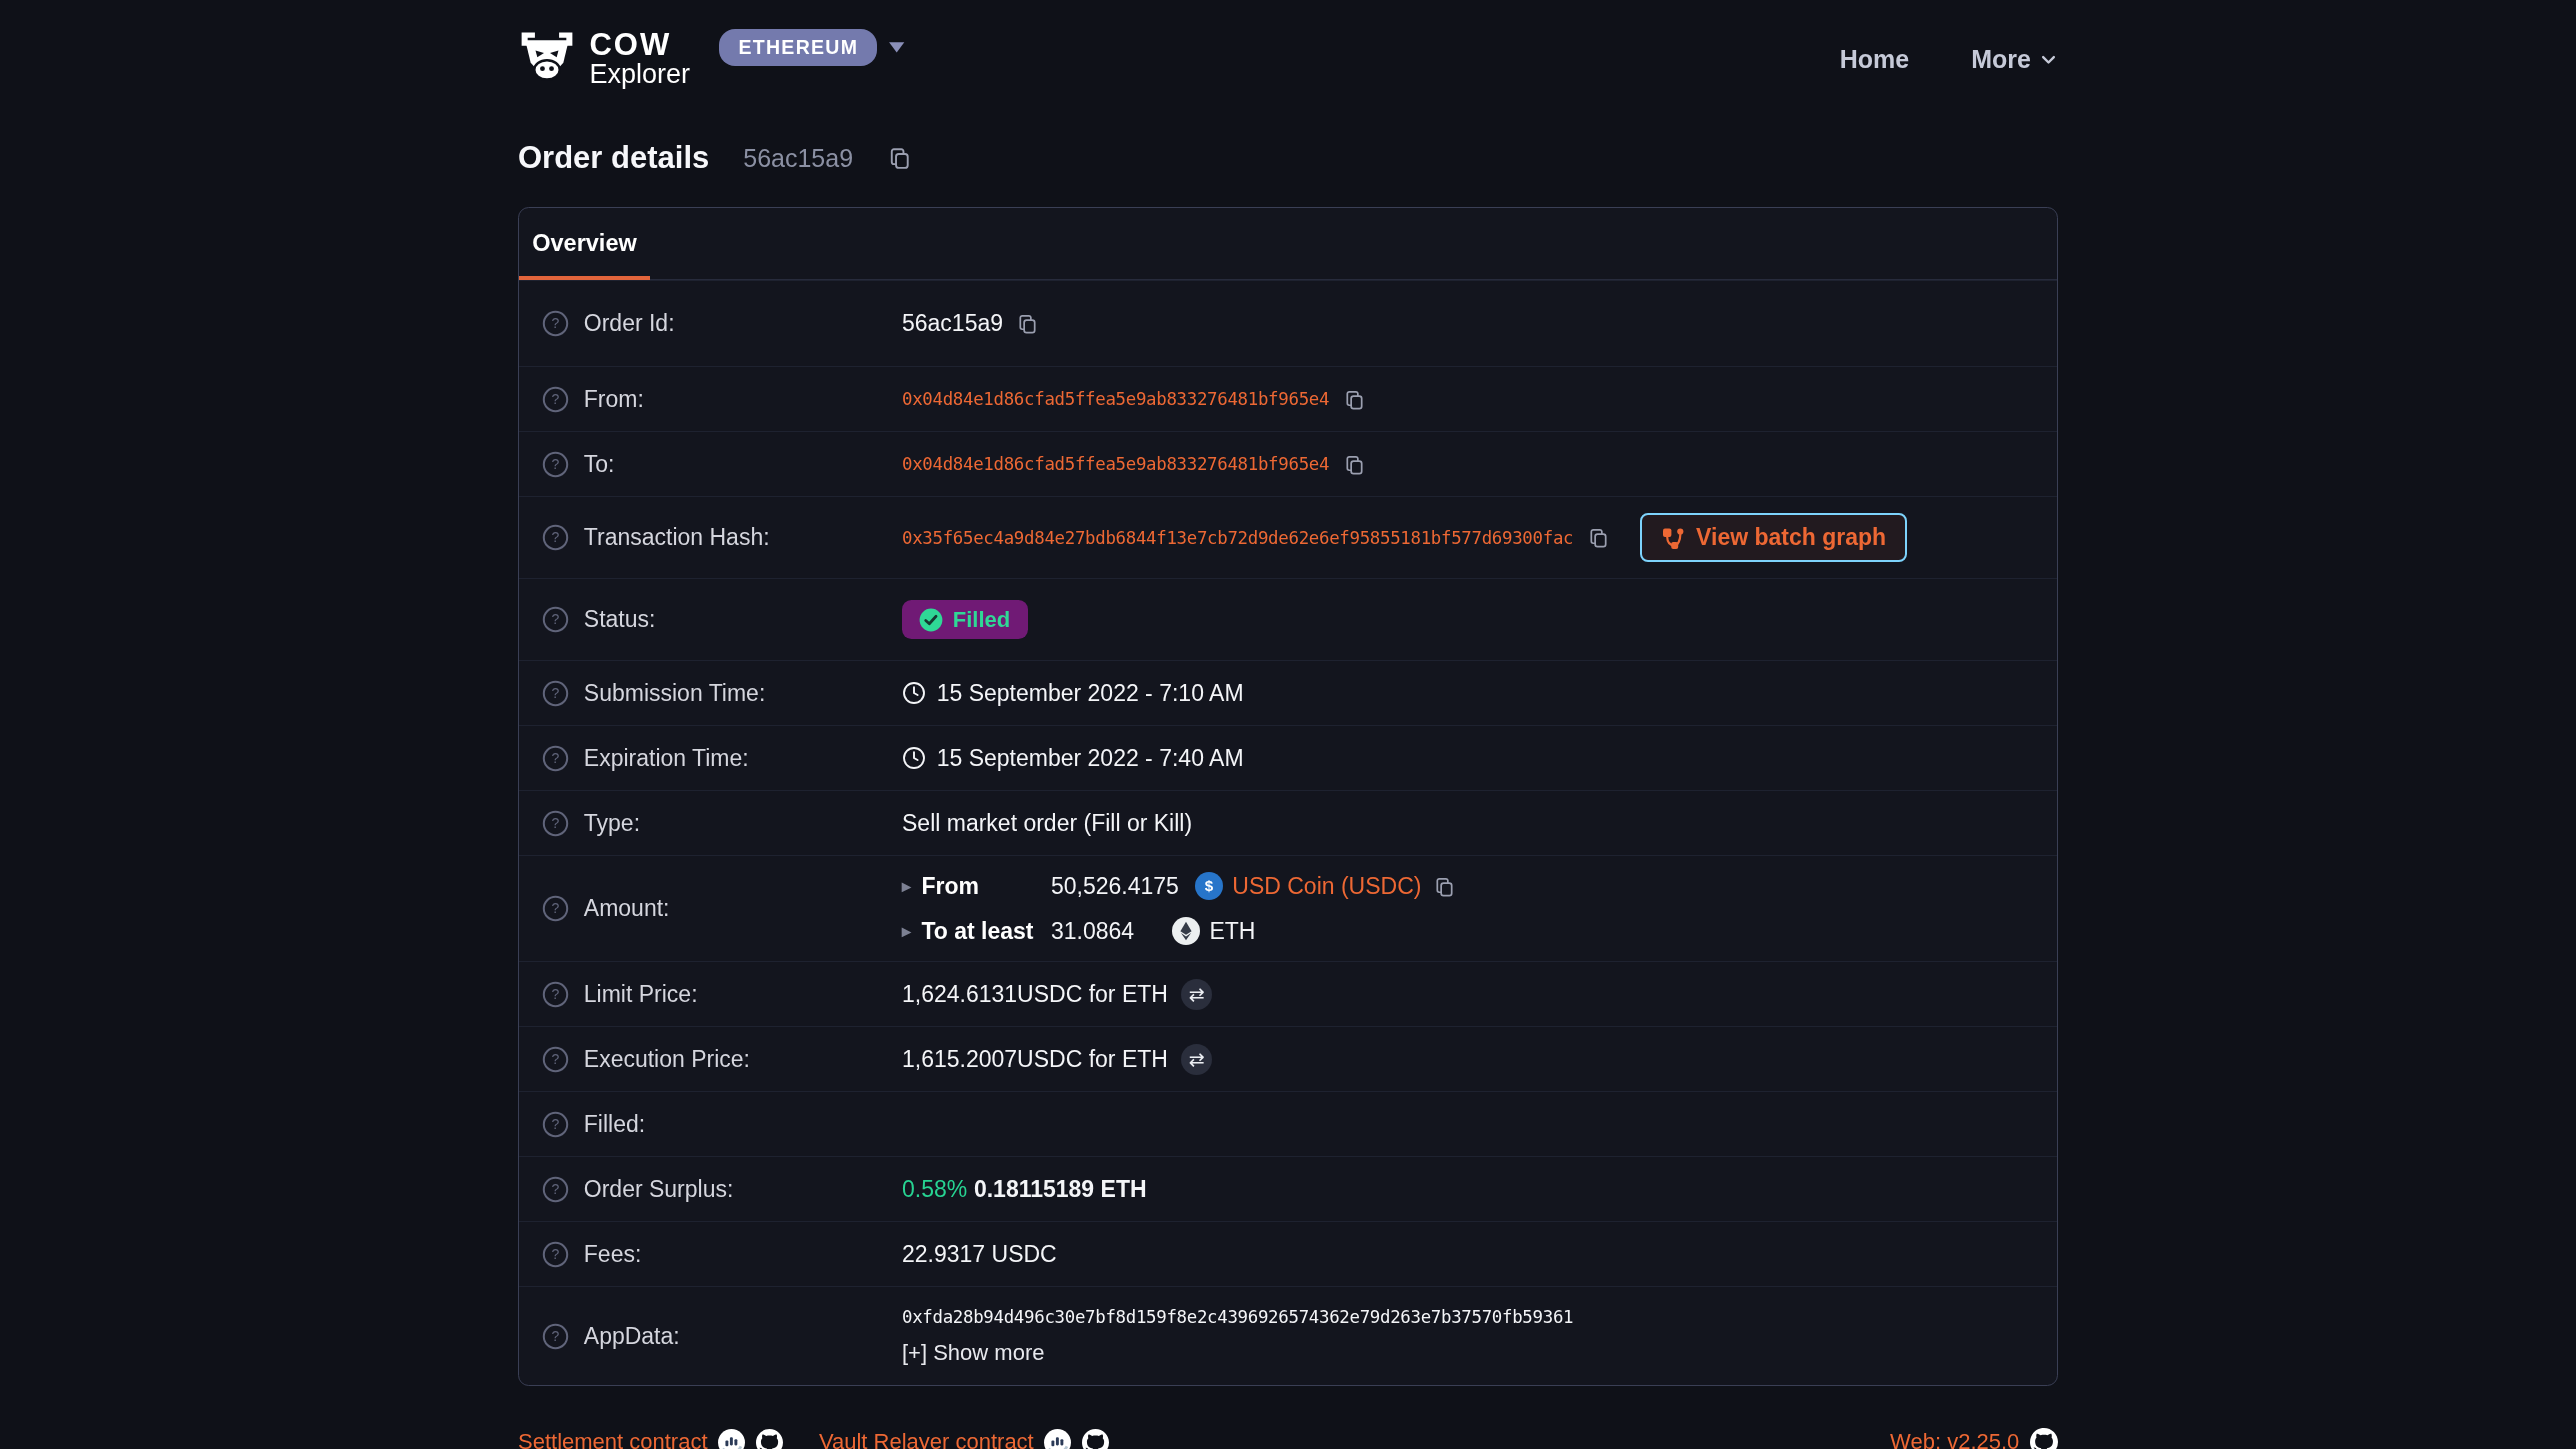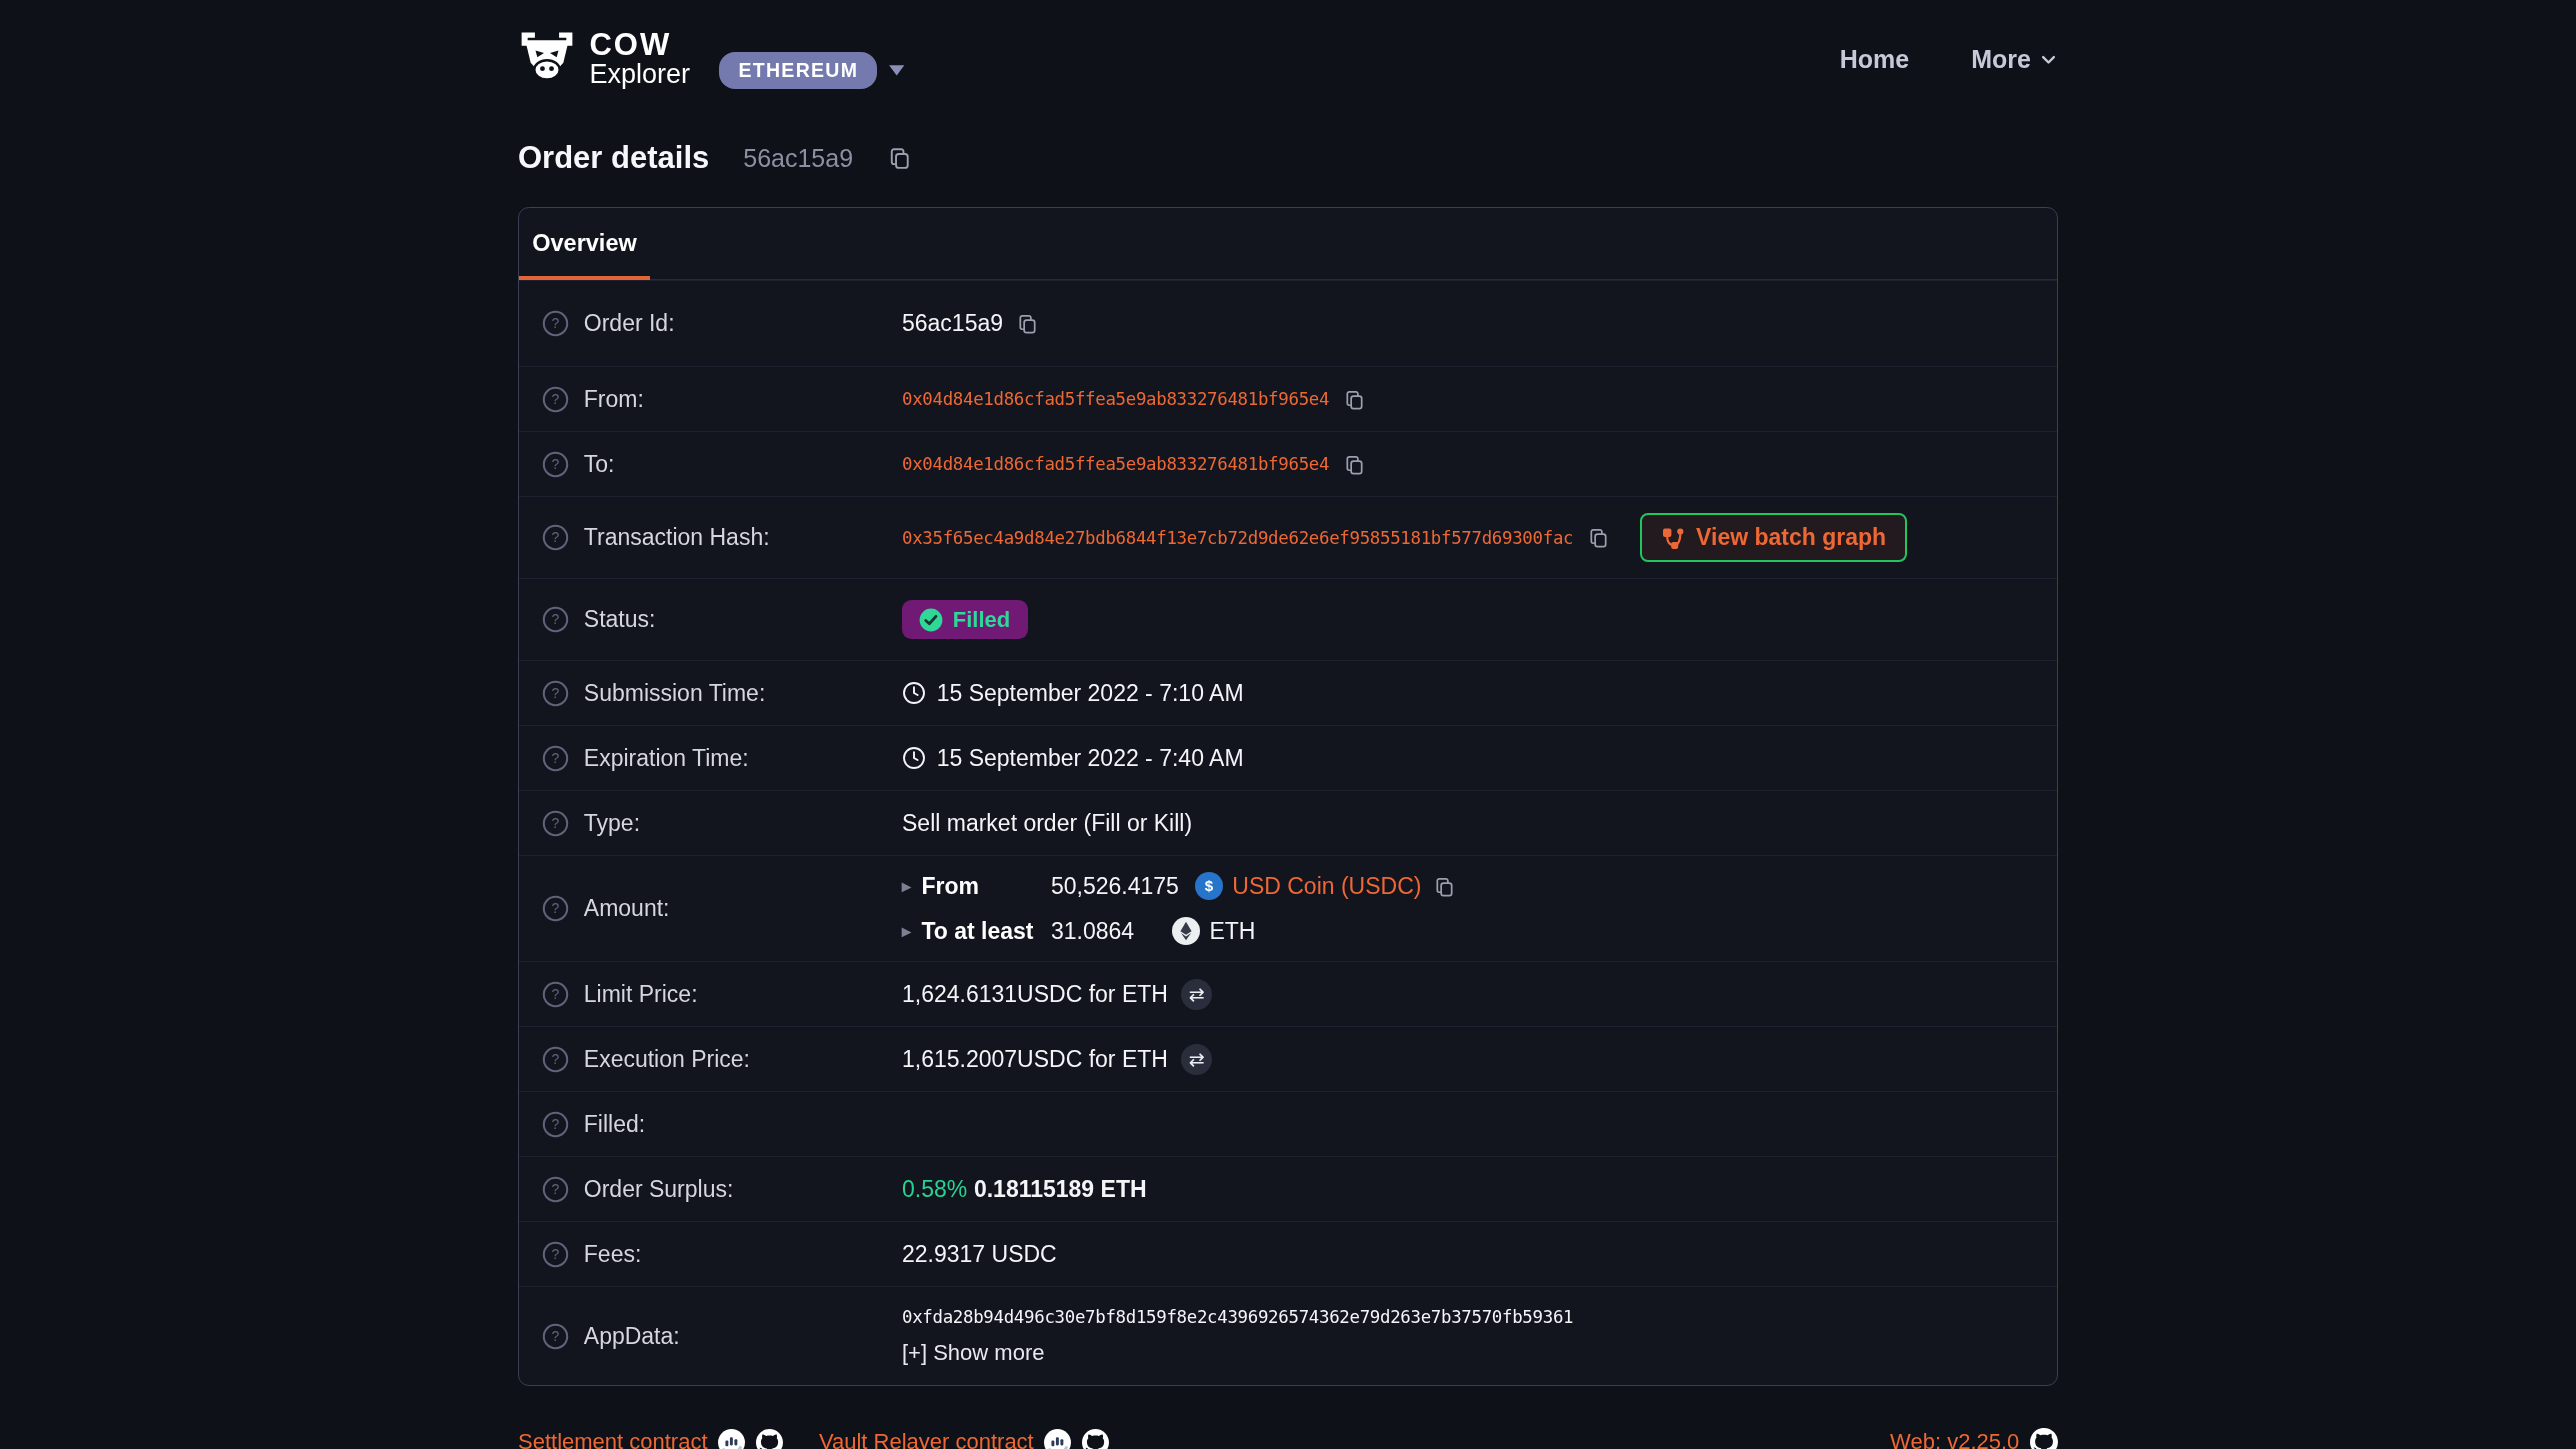--- a/index.html
+++ b/index.html
@@ -7,21 +7,21 @@
   body {
     background:#0f1118;
     font-family:"Liberation Sans", sans-serif;
     color:#e7e8ee;
     -webkit-font-smoothing:antialiased;
   }
   .container { width:1540px; margin:0 auto; }
 
   
   .header { display:flex; align-items:center; justify-content:space-between; padding-top:24px; height:94px; }
-  .header-left { display:flex; align-items:flex-end; }
+  .header-left { display:flex; align-items:flex-start; }
   .brand { display:flex; align-items:center; gap:13.4px; cursor:pointer; text-decoration:none; }
   .cow-icon svg { display:block; }
   .brand-text { display:flex; flex-direction:column; line-height:1.02; }
   .brand-name { font-size:31px; font-weight:800; color:#fff; letter-spacing:2px; }
   .brand-sub  { font-size:27px; font-weight:400; color:#fff; }
   .network-select { display:flex; align-items:center; gap:11px; margin-left:29.5px; cursor:pointer; }
   .network-badge {
     background:#747AAD; color:#fff; font-size:19.5px; font-weight:700; letter-spacing:1.3px;
     padding:6.7px 19px; border-radius:16px;
   }
@@ -59,21 +59,21 @@
   .row-label { display:flex; align-items:center; gap:14.8px; padding-left:23px; font-size:23px; color:#d5d6de; }
   .q-icon { display:inline-flex; cursor:pointer; flex:none; }
   .row-value { display:flex; align-items:center; gap:13.4px; font-size:23px; color:#f4f5f8; }
 
   .mono { font-family:"DejaVu Sans Mono", monospace; font-size:17.4px; letter-spacing:-0.3px; }
   .link-orange { color:#ED6834; cursor:pointer; text-decoration:none; }
   .white { color:#f4f5f8; }
 
   .batch-btn {
     display:inline-flex; align-items:center; gap:10.7px; margin-left:17.4px;
-    border:2px solid #22c55e; border-radius:8px; background:rgba(237,104,52,0.07);
+    border:2px solid #7dd3fc; border-radius:8px; background:rgba(237,104,52,0.07);
     color:#ED6834; font-size:23px; font-weight:700; padding:9.4px 19px; cursor:pointer;
   }
 
   .status-badge {
     display:inline-flex; align-items:center; gap:9.4px;
     background:#701a75; color:#2fd896; font-size:22px; font-weight:600;
     padding:6.7px 17.4px; border-radius:9.4px;
   }
 
   .time-value { display:flex; align-items:center; gap:10.7px; }

